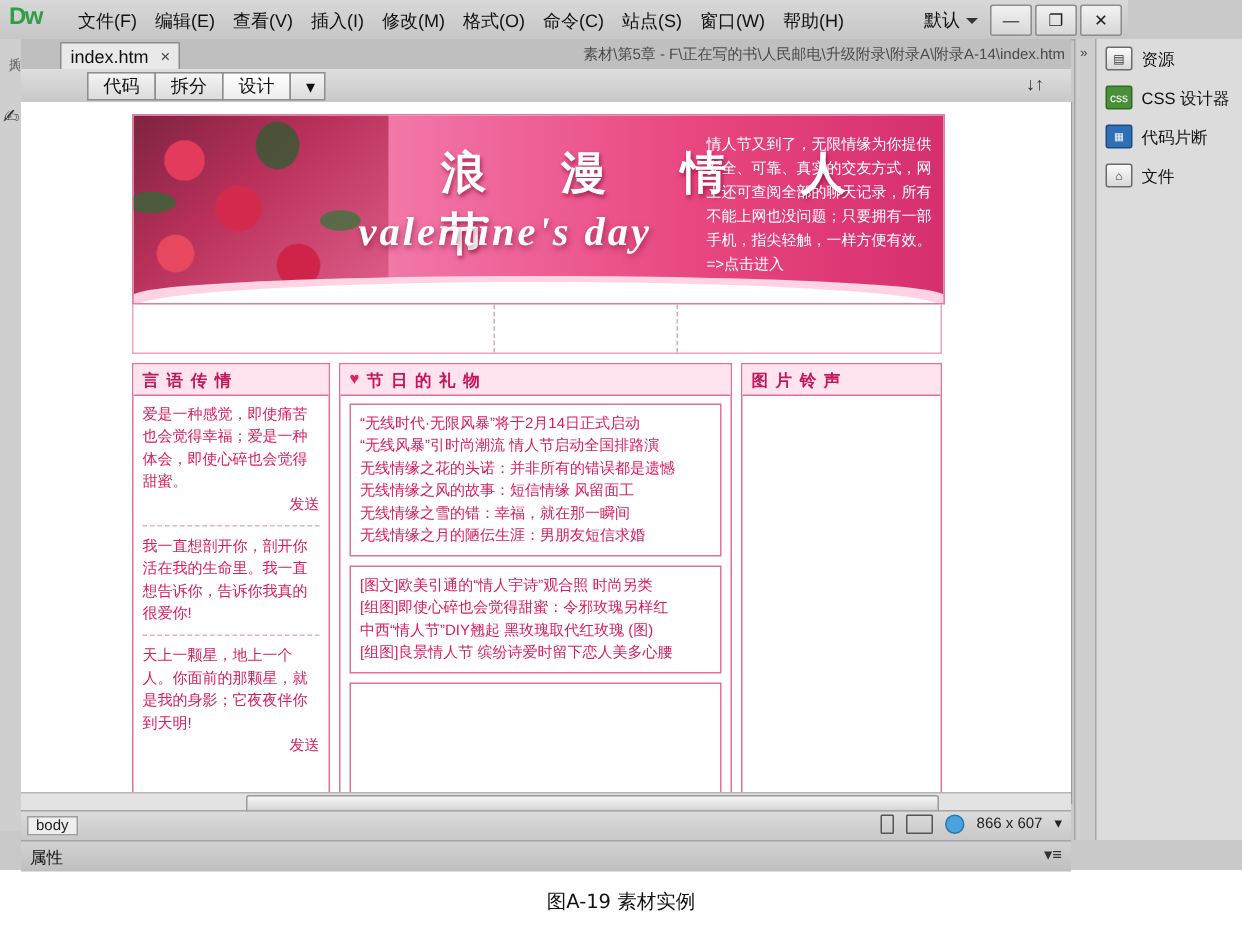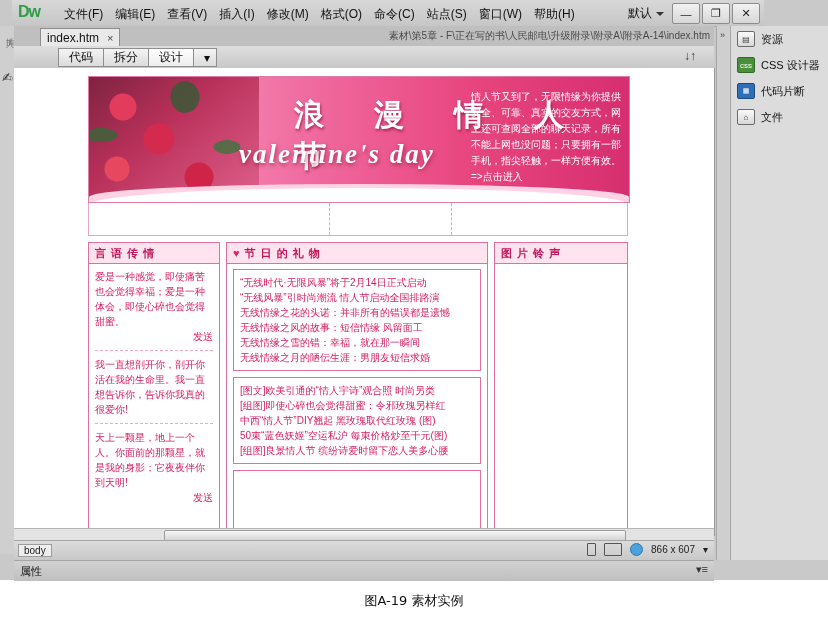--- a/index.html
+++ b/index.html
@@ -3,21 +3,21 @@
 <meta charset="utf-8">
 <style>
   html,body{margin:0;padding:0;background:#ffffff;}
   body{width:828px;height:631px;font-family:"Liberation Sans","DejaVu Sans",sans-serif;font-size:12px;color:#111;overflow:hidden;}
   #app{position:relative;width:828px;height:631px;}
 
   
   .dw-window{position:absolute;left:0;top:0;width:828px;height:580px;background:#c9c9c9;}
 
   
-  .menubar{position:absolute;left:12px;top:0;width:752px;height:26px;background:linear-gradient(#d8d8d8,#c6c6c6);border-bottom:1px solid #a9a9a9;}
+  .menubar{position:absolute;left:0;top:0;width:752px;height:26px;background:linear-gradient(#d8d8d8,#c6c6c6);border-bottom:1px solid #a9a9a9;}
   .dw-logo{position:absolute;left:6px;top:3px;width:34px;height:20px;color:#2f9e44;font-weight:bold;font-size:16px;letter-spacing:-1px;font-family:"Liberation Sans",sans-serif;}
   .menu-items{position:absolute;left:46px;top:5px;height:18px;display:flex;gap:0;}
   .menu-item{padding:1px 6px;font-size:12px;color:#111;cursor:default;white-space:nowrap;}
   .menu-right{position:absolute;right:96px;top:4px;display:flex;align-items:center;gap:8px;flex-direction:column;}
   .ws-select{font-size:12px;color:#111;padding:1px 4px;display:flex;align-items:center;gap:4px;}
   .caret{width:0;height:0;border-left:4px solid transparent;border-right:4px solid transparent;border-top:4px solid #333;display:inline-block;}
   .blue-btn{background:#1f6fc4;color:#fff;font-size:11px;padding:2px 7px;border:1px solid #16539a;border-radius:2px;display:flex;align-items:center;gap:3px;}
   .winbtns{position:absolute;right:4px;top:3px;display:flex;gap:2px;}
   .winbtn{width:26px;height:19px;background:linear-gradient(#f2f2f2,#d7d7d7);border:1px solid #8d8d8d;border-radius:2px;display:flex;align-items:center;justify-content:center;font-size:11px;color:#222;}
 
@@ -220,21 +220,20 @@
                 <div>“无线风暴”引时尚潮流 情人节启动全国排路演</div>
                 <div>无线情缘之花的头诺：并非所有的错误都是遗憾</div>
                 <div>无线情缘之风的故事：短信情缘 风留面工</div>
                 <div>无线情缘之雪的错：幸福，就在那一瞬间</div>
                 <div>无线情缘之月的陋伝生涯：男朋友短信求婚</div>
               </div>
               <div class="box">
                 <div>[图文]欧美引通的“情人宇诗”观合照 时尚另类</div>
                 <div>[组图]即使心碎也会觉得甜蜜：令邪玫瑰另样红</div>
                 <div>中西“情人节”DIY翘起 黑玫瑰取代红玫瑰 (图)</div>
-                <div>50束“蓝色妖姬”空运私沪 每束价格炒至千元(图)</div>
                 <div>[组图]良景情人节 缤纷诗爱时留下恋人美多心腰</div>
               </div>
               <div class="box tall"></div>
             </div>
           </div>
 
           <div class="card c3">
             <div class="card-head">
               <span class="ttl">图 片 铃 声</span>
             </div>

